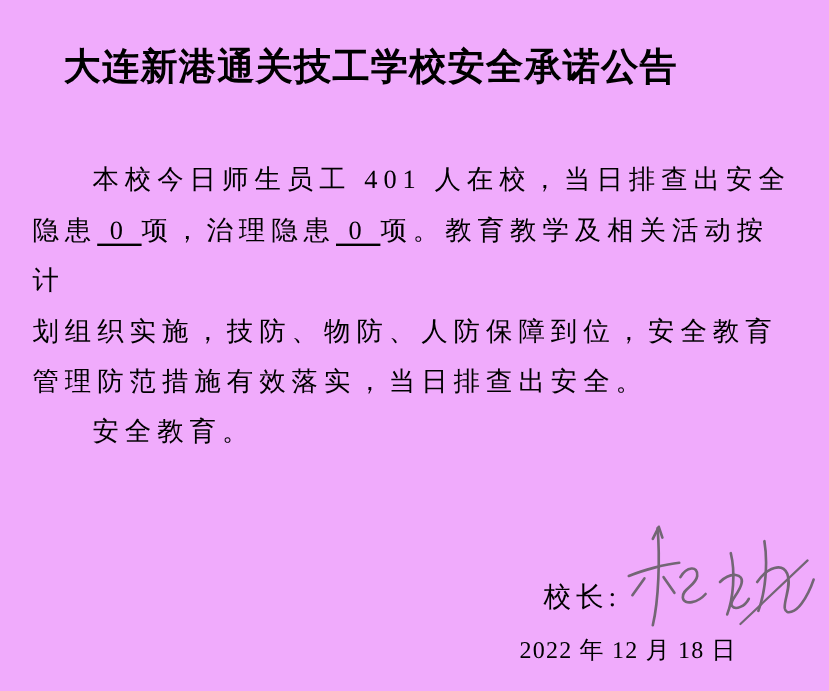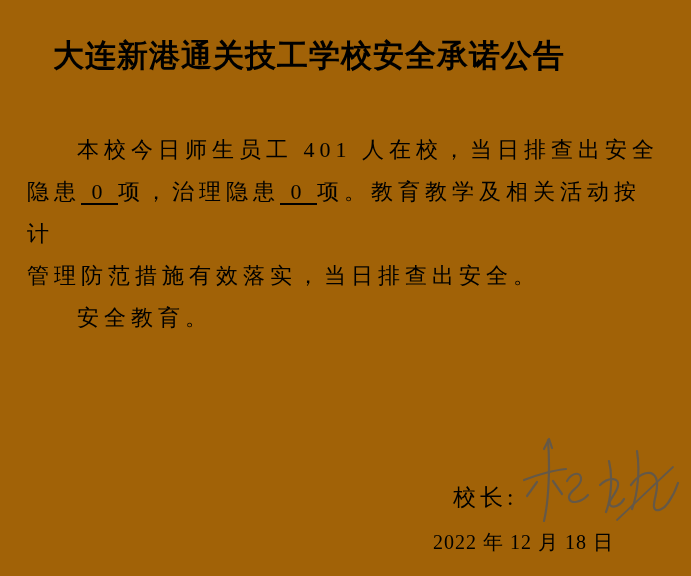--- a/index.html
+++ b/index.html
@@ -11,21 +11,21 @@
     width: 691px;
     height: 576px;
     position: relative;
     overflow: hidden;
     font-family: "Liberation Serif", "DejaVu Serif", serif;
     color: #000000;
   }
   .page {
     position: absolute;
     inset: 0;
-    background: #a16207;
+    background: #f0abfc;
   }
   .title {
     position: absolute;
     left: 53px;
     top: 37px;
     margin: 0;
     font-family: "Liberation Sans", "DejaVu Sans", sans-serif;
     font-weight: 700;
     font-size: 31px;
     line-height: 38px;
@@ -85,20 +85,21 @@
 </head>
 <body>
 
 <div class="page">
 
   <h1 class="title">大连新港通关技工学校安全承诺公告</h1>
 
   <div class="body-paragraph" id="body-paragraph">
       <div class="line indent"><span class="seg">本校今日师生员工 401 人在校，当日排查出安全</span></div>
       <div class="line"><span class="seg">隐患</span><span class="seg u"> 0 </span><span class="seg">项，治理隐患</span><span class="seg u"> 0 </span><span class="seg">项。教育教学及相关活动按计</span></div>
+      <div class="line"><span class="seg">划组织实施，技防、物防、人防保障到位，安全教育</span></div>
       <div class="line"><span class="seg">管理防范措施有效落实，当日排查出安全。</span></div>
       <div class="line indent"><span class="seg">安全教育。</span></div>
     </div>
 
   <span class="sign-label">校长:</span>
 
   <svg class="signature-svg" width="181" height="115" viewBox="0 0 181 115">
     <g fill="none" stroke-width="2.2" stroke-linecap="round" stroke-linejoin="round" opacity="0.82" stroke="#575757">
       <path d="M34,24 l5,-10 l3,9"></path>
       <path d="M38,15 c2,25 1,60 -4,81"></path>

